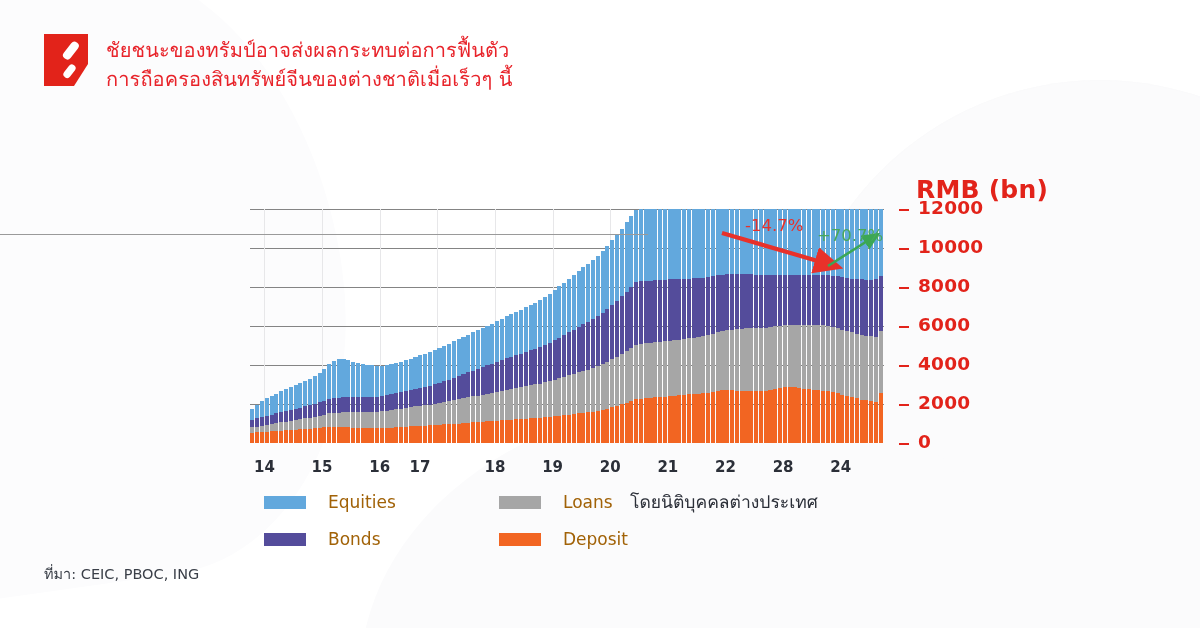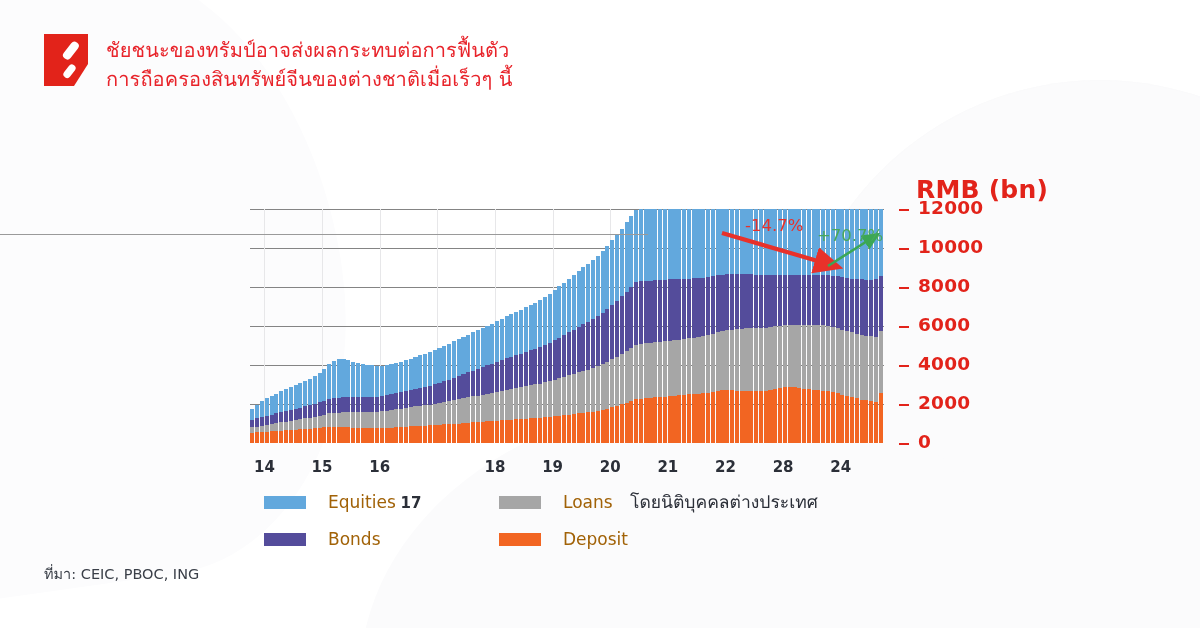--- a/index.html
+++ b/index.html
@@ -944,21 +944,21 @@
         <div class="ylabel" style="left: 918px; top: 275px;">8000</div>
         <div class="ytick" style="left: 899px; top: 248px;"></div>
         <div class="ylabel" style="left: 918px; top: 236px;">10000</div>
         <div class="ytick" style="left: 899px; top: 209px;"></div>
         <div class="ylabel" style="left: 918px; top: 197px;">12000</div>
       </div>
     <div id="xaxis">
         <div class="xlabel" style="left: 264.409px;">14</div>
         <div class="xlabel" style="left: 322.045px;">15</div>
         <div class="xlabel" style="left: 379.682px;">16</div>
-        <div class="xlabel" style="left: 411px; margin-top: 36px;">17</div>
+        <div class="xlabel" style="left: 420px;">17</div>
         <div class="xlabel" style="left: 494.955px;">18</div>
         <div class="xlabel" style="left: 552.591px;">19</div>
         <div class="xlabel" style="left: 610.227px;">20</div>
         <div class="xlabel" style="left: 667.864px;">21</div>
         <div class="xlabel" style="left: 725.5px;">22</div>
         <div class="xlabel" style="left: 783.136px;">28</div>
         <div class="xlabel" style="left: 840.773px;">24</div>
       </div>
 
     <svg class="ann-svg">

